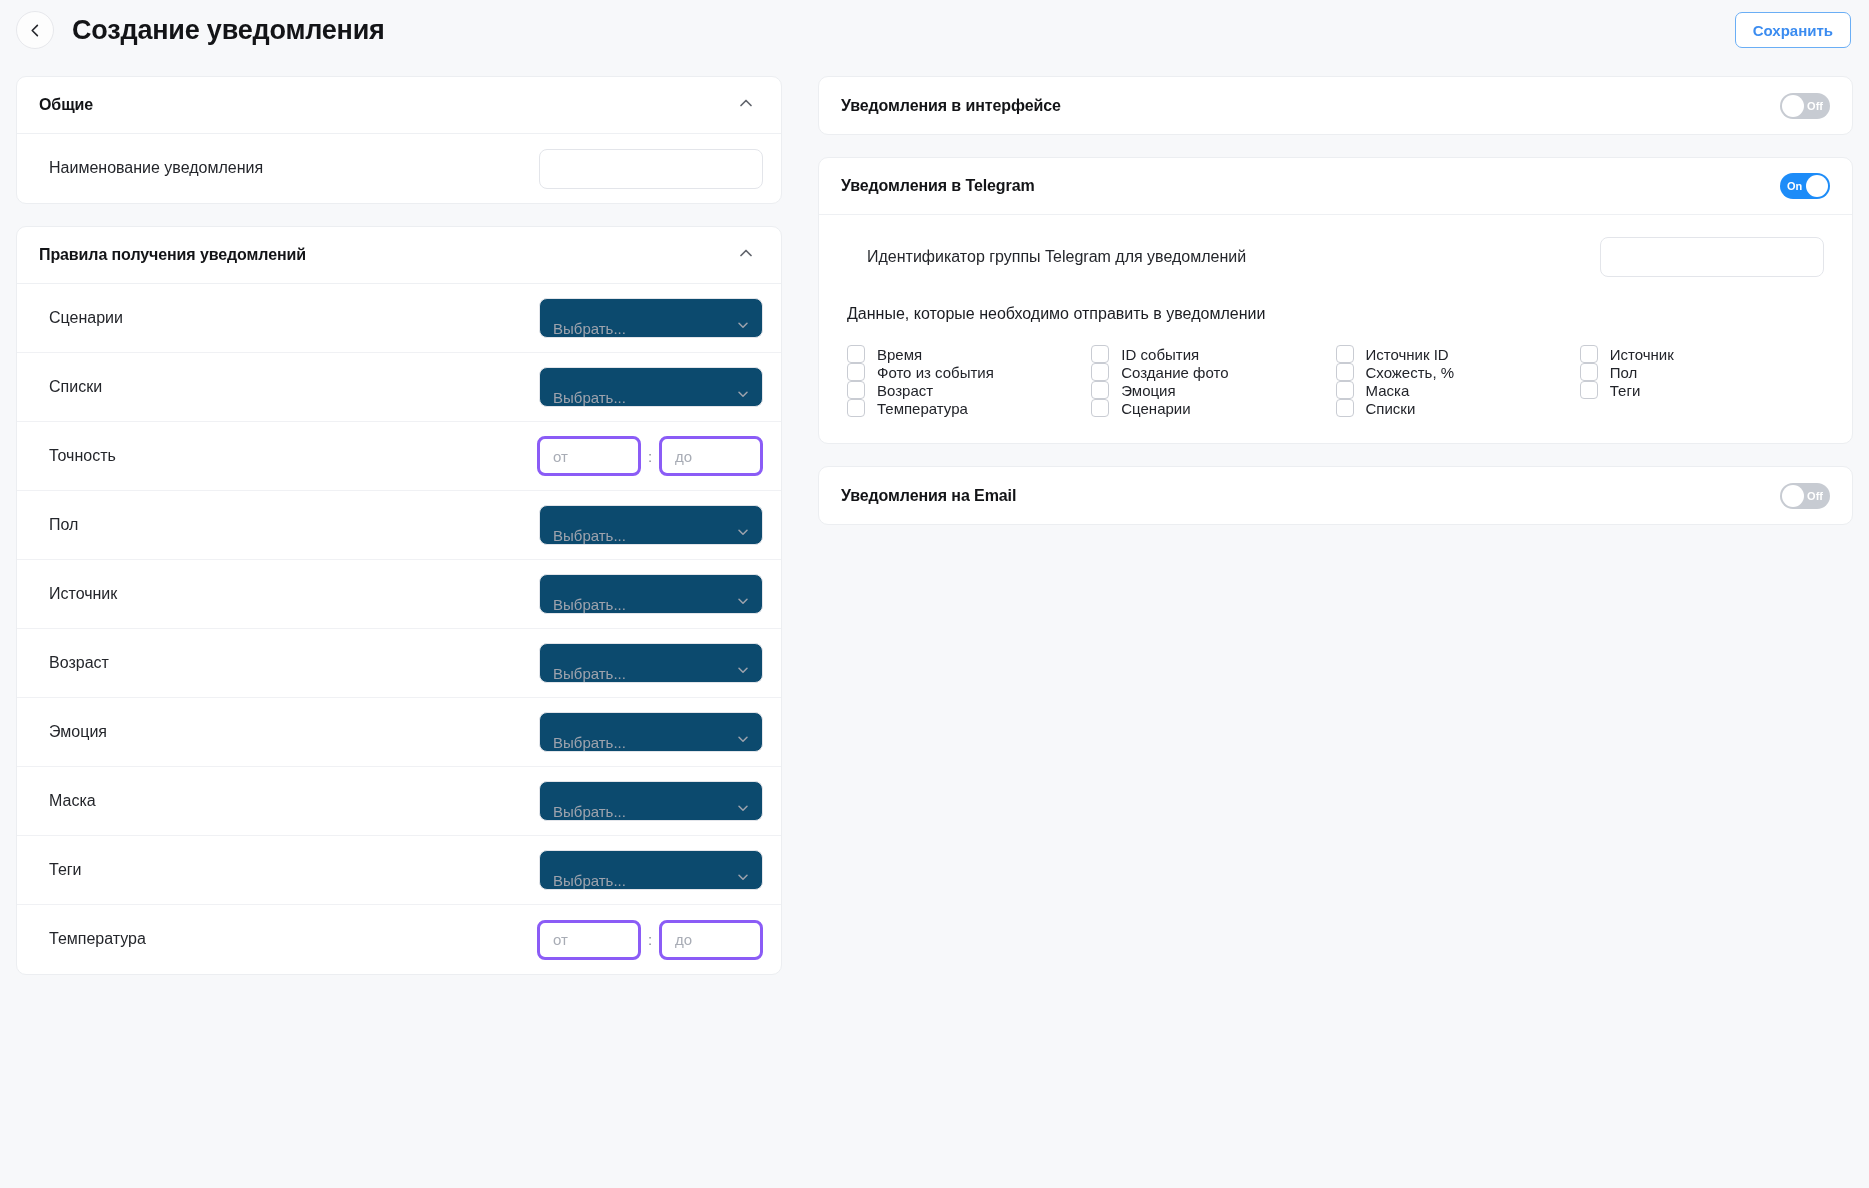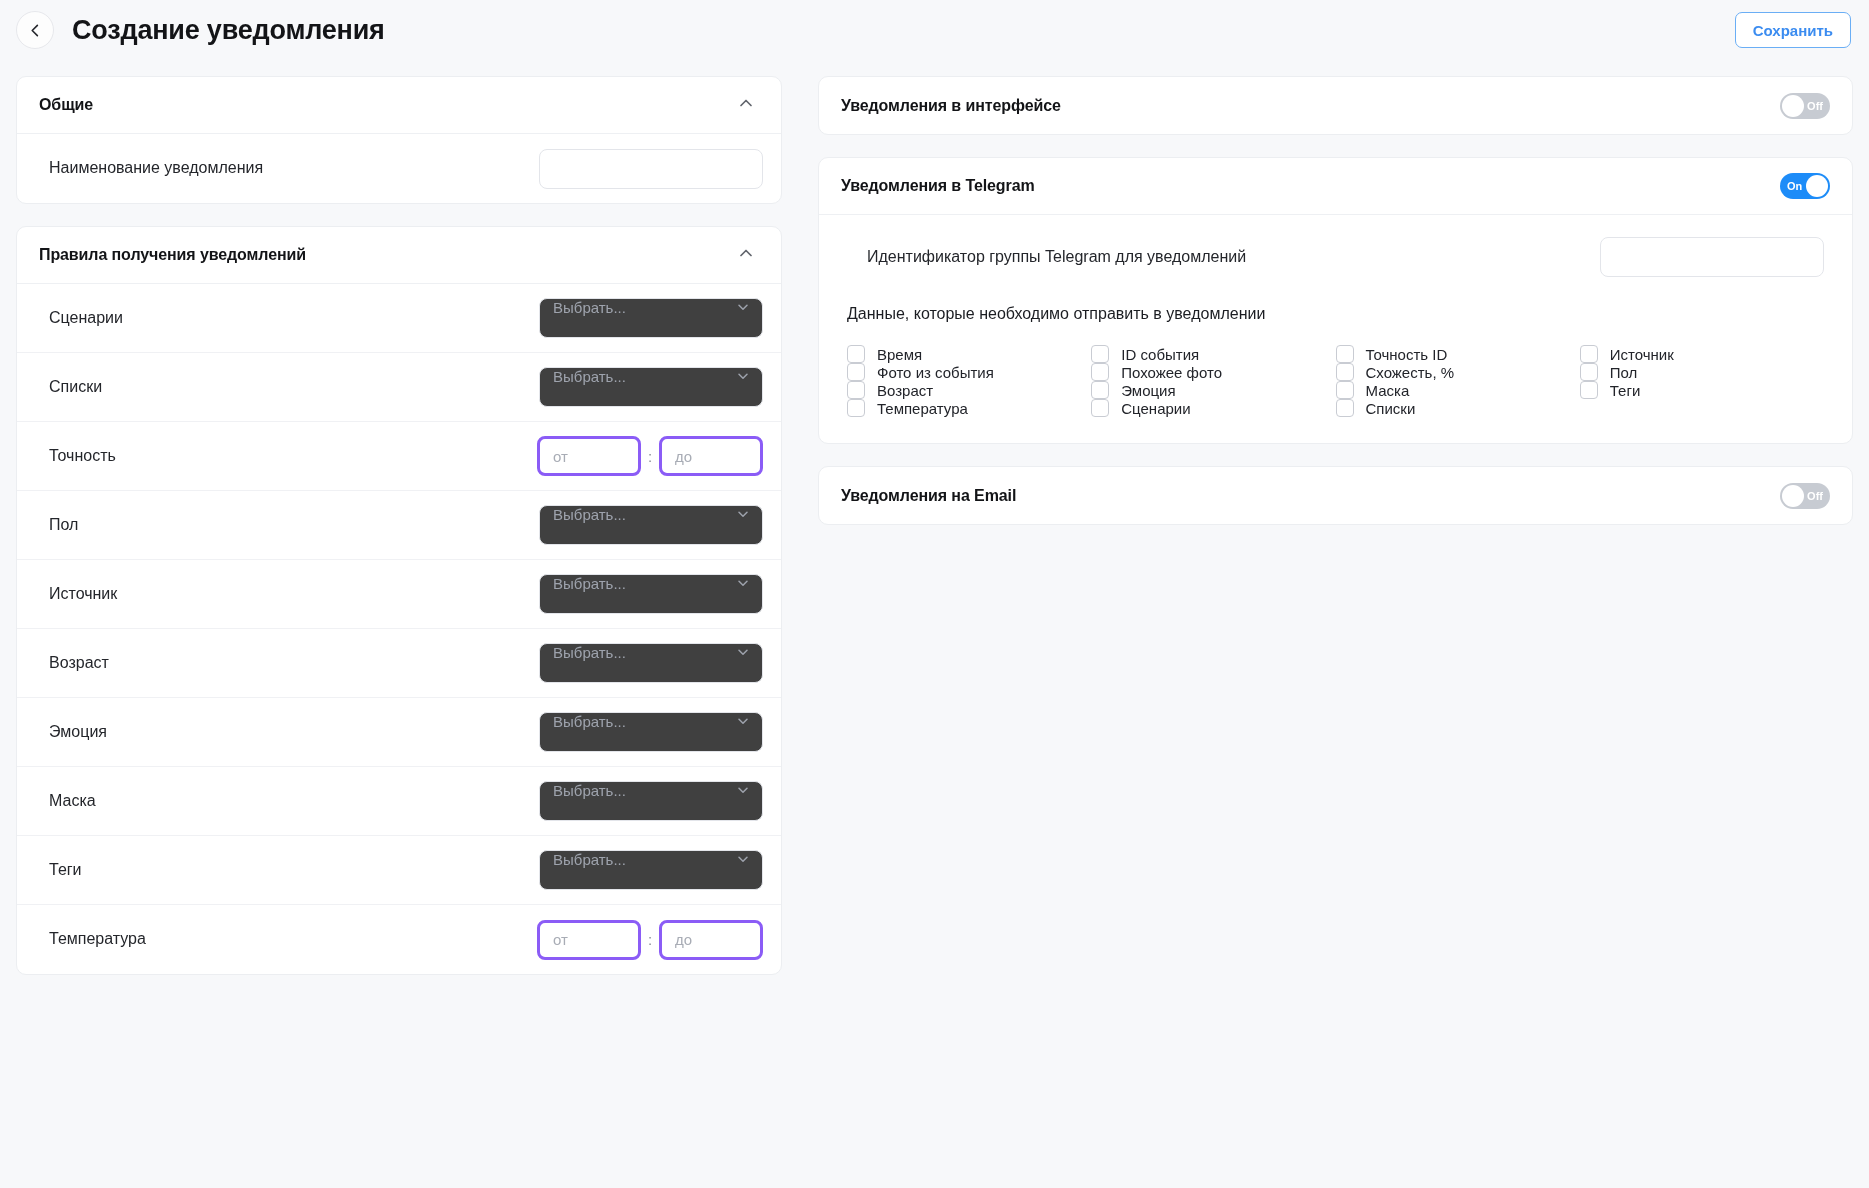--- a/index.html
+++ b/index.html
@@ -124,23 +124,23 @@
     color: #24262b;
     outline: none;
   }
   .text-input::placeholder { color: #a8acb5; }
 
   .select {
     width: 224px;
     height: 40px;
     border: 1px solid #e3e5ea;
     border-radius: 8px;
-    background: #404040;
-    display: flex;
-    align-items: flex-start;
+    background: #0c4a6e;
+    display: flex;
+    align-items: flex-end;
     justify-content: space-between;
     padding: 0 11px 0 13px;
     cursor: pointer;
   }
   .select-value {
     font-size: 15px;
     color: #9ea3ad;
   }
 
   .range { display: flex; align-items: center; }
@@ -441,33 +441,33 @@
             <div class="cb-item">
               <span class="cb-box"></span>
               <span class="cb-label">Время</span>
             </div>
             <div class="cb-item">
               <span class="cb-box"></span>
               <span class="cb-label">ID события</span>
             </div>
             <div class="cb-item">
               <span class="cb-box"></span>
-              <span class="cb-label">Точность ID</span>
+              <span class="cb-label">Источник ID</span>
             </div>
             <div class="cb-item">
               <span class="cb-box"></span>
               <span class="cb-label">Источник</span>
             </div>
             <div class="cb-item">
               <span class="cb-box"></span>
               <span class="cb-label">Фото из события</span>
             </div>
             <div class="cb-item">
               <span class="cb-box"></span>
-              <span class="cb-label">Похожее фото</span>
+              <span class="cb-label">Создание фото</span>
             </div>
             <div class="cb-item">
               <span class="cb-box"></span>
               <span class="cb-label">Схожесть, %</span>
             </div>
             <div class="cb-item">
               <span class="cb-box"></span>
               <span class="cb-label">Пол</span>
             </div>
             <div class="cb-item">

